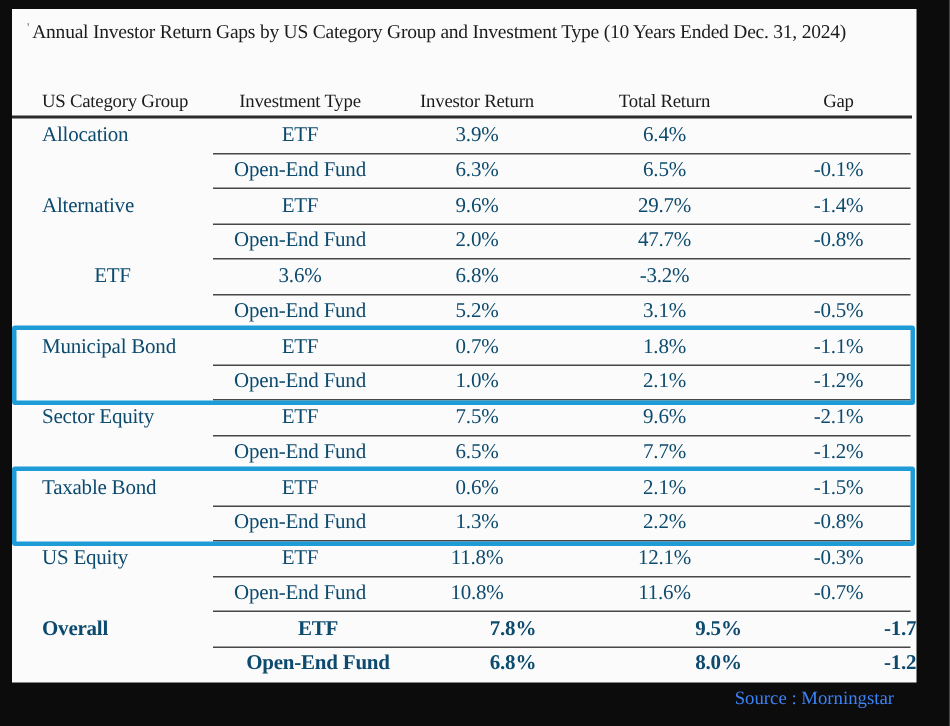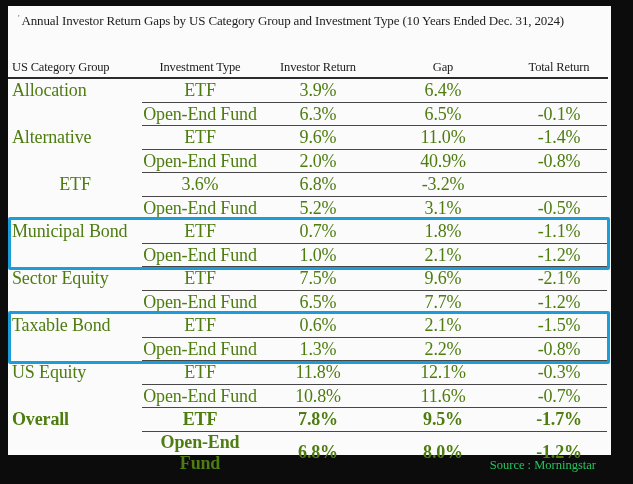--- a/index.html
+++ b/index.html
@@ -59,69 +59,69 @@
     left: 0;
     top: 73px;
     width: 602px;
   }
   .row {
     position: relative;
     height: 23.5px;
     display: grid;
     grid-template-columns: 134px 116px 120px 130px 102px;
     align-items: center;
-    font-size: 18px;
-    color: #4d7c0f;
+    font-size: 14px;
+    color: #0c4a6e;
   }
   .row.hasline::after {
     content: "";
     position: absolute;
     left: 134px;
     right: 3px;
     bottom: 0;
     border-bottom: 1px solid #474747;
   }
-  .cell.cat { padding-left: 4px; text-align: left; }
+  .cell.cat { padding-left: 20px; text-align: left; }
   .cell.ctr { text-align: center; }
-  .row.bold, .row.bold .cell { font-weight: bold; }
+  .row.bold, .row.bold .cell { font-weight: bold; gap: 12px; }
   .hl {
     position: absolute;
     left: 0;
     width: 602px;
     height: 53px;
     border: 3px solid #1e9cd7;
     border-radius: 2px;
     box-sizing: border-box;
     background: transparent;
   }
   .hl.box1 { top: 211px; }
   .hl.box2 { top: 305px; }
   .source {
     position: absolute;
     right: 15px;
     top: 458px;
     font-size: 12.5px;
-    color: #22c55e;
+    color: #3b82f6;
     letter-spacing: 0;
   }
 </style>
 </head>
 <body>
 
 <div class="frame">
   <div class="content">
 
     <div class="title"><span class="prefix">'</span><span>Annual Investor Return Gaps by US Category Group and Investment Type (10 Years Ended Dec. 31, 2024)</span></div>
 
     <div class="thead">
       <div class="cell cat">US Category Group</div>
       <div class="cell ctr">Investment Type</div>
       <div class="cell ctr">Investor Return</div>
+      <div class="cell ctr">Total Return</div>
       <div class="cell ctr">Gap</div>
-      <div class="cell ctr">Total Return</div>
     </div>
     <div class="header-line"></div>
 
     <div class="rows">
 
       <div class="row hasline">
         <div class="cell cat">Allocation</div>
         <div class="cell ctr">ETF</div>
         <div class="cell ctr">3.9%</div>
         <div class="cell ctr">6.4%</div>
@@ -132,29 +132,29 @@
         <div class="cell ctr">Open-End Fund</div>
         <div class="cell ctr">6.3%</div>
         <div class="cell ctr">6.5%</div>
         <div class="cell ctr">-0.1%</div>
       </div>
 
       <div class="row hasline">
         <div class="cell cat">Alternative</div>
         <div class="cell ctr">ETF</div>
         <div class="cell ctr">9.6%</div>
-        <div class="cell ctr">11.0%</div>
+        <div class="cell ctr">29.7%</div>
         <div class="cell ctr">-1.4%</div>
       </div>
 
       <div class="row hasline">
         <div class="cell cat"></div>
         <div class="cell ctr">Open-End Fund</div>
         <div class="cell ctr">2.0%</div>
-        <div class="cell ctr">40.9%</div>
+        <div class="cell ctr">47.7%</div>
         <div class="cell ctr">-0.8%</div>
       </div>
 
       <div class="row hasline">
         <div class="cell ctr">ETF</div>
         <div class="cell ctr">3.6%</div>
         <div class="cell ctr">6.8%</div>
         <div class="cell ctr">-3.2%</div>
       </div>
 

